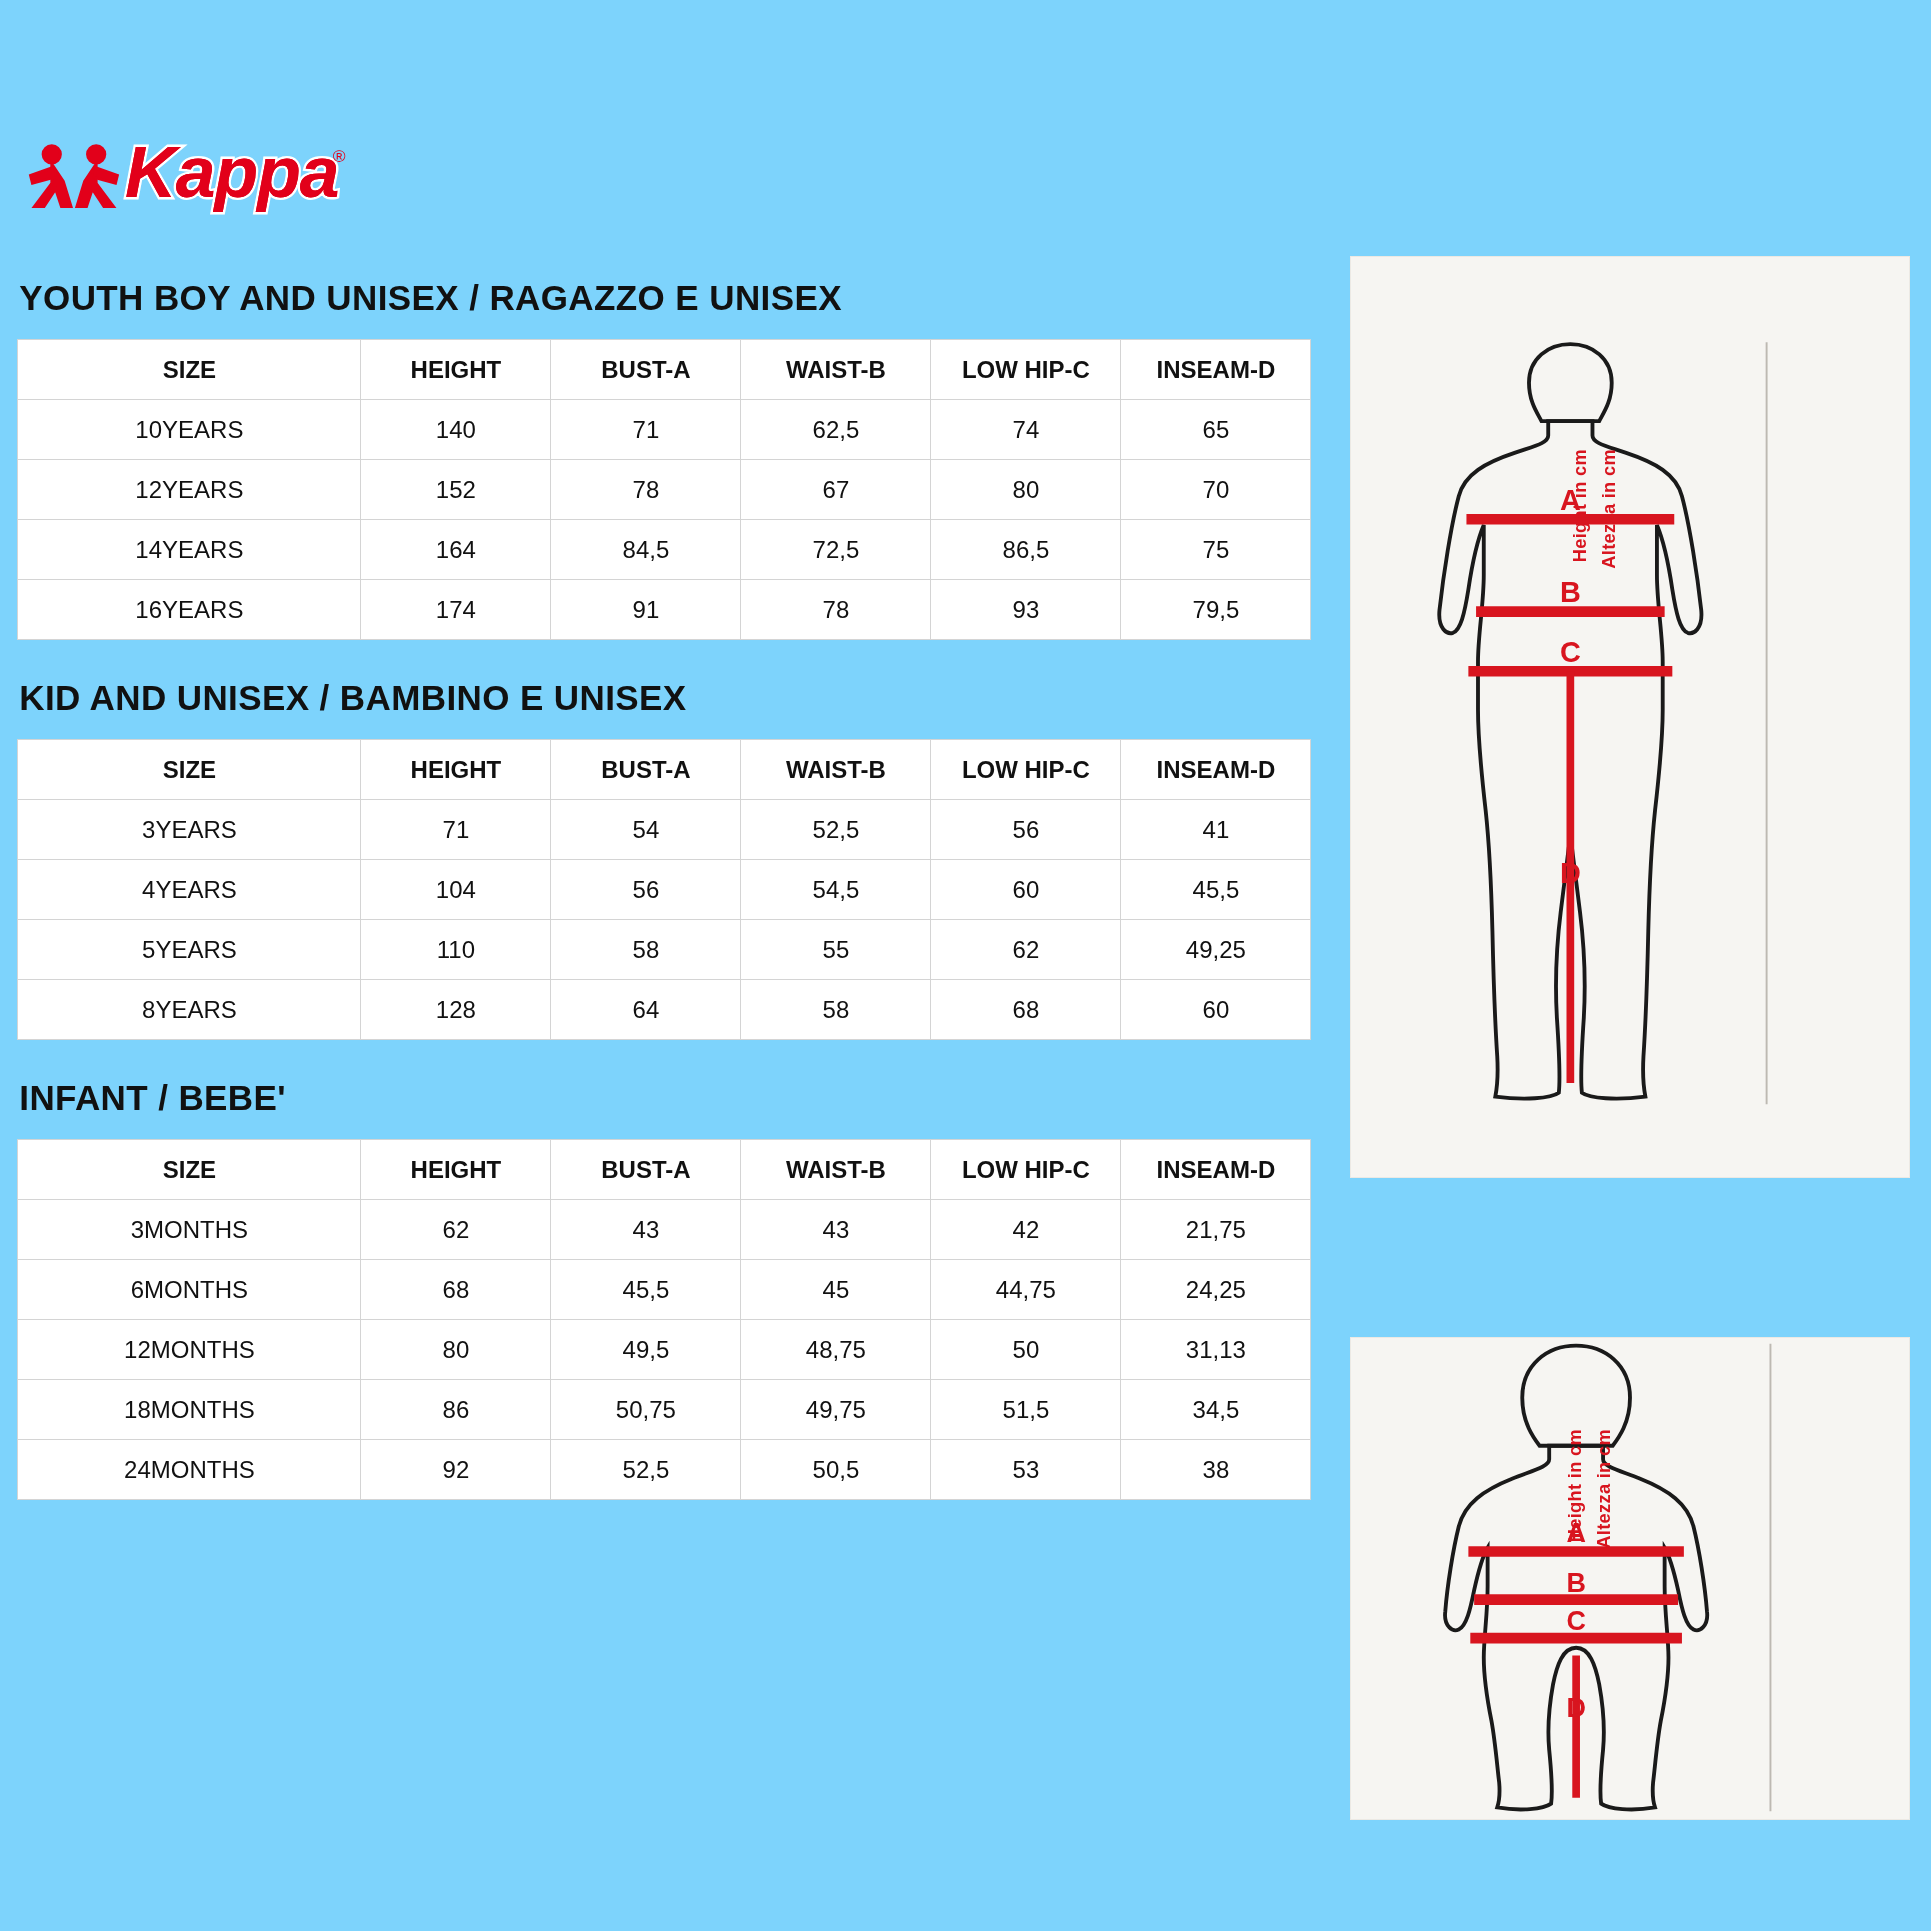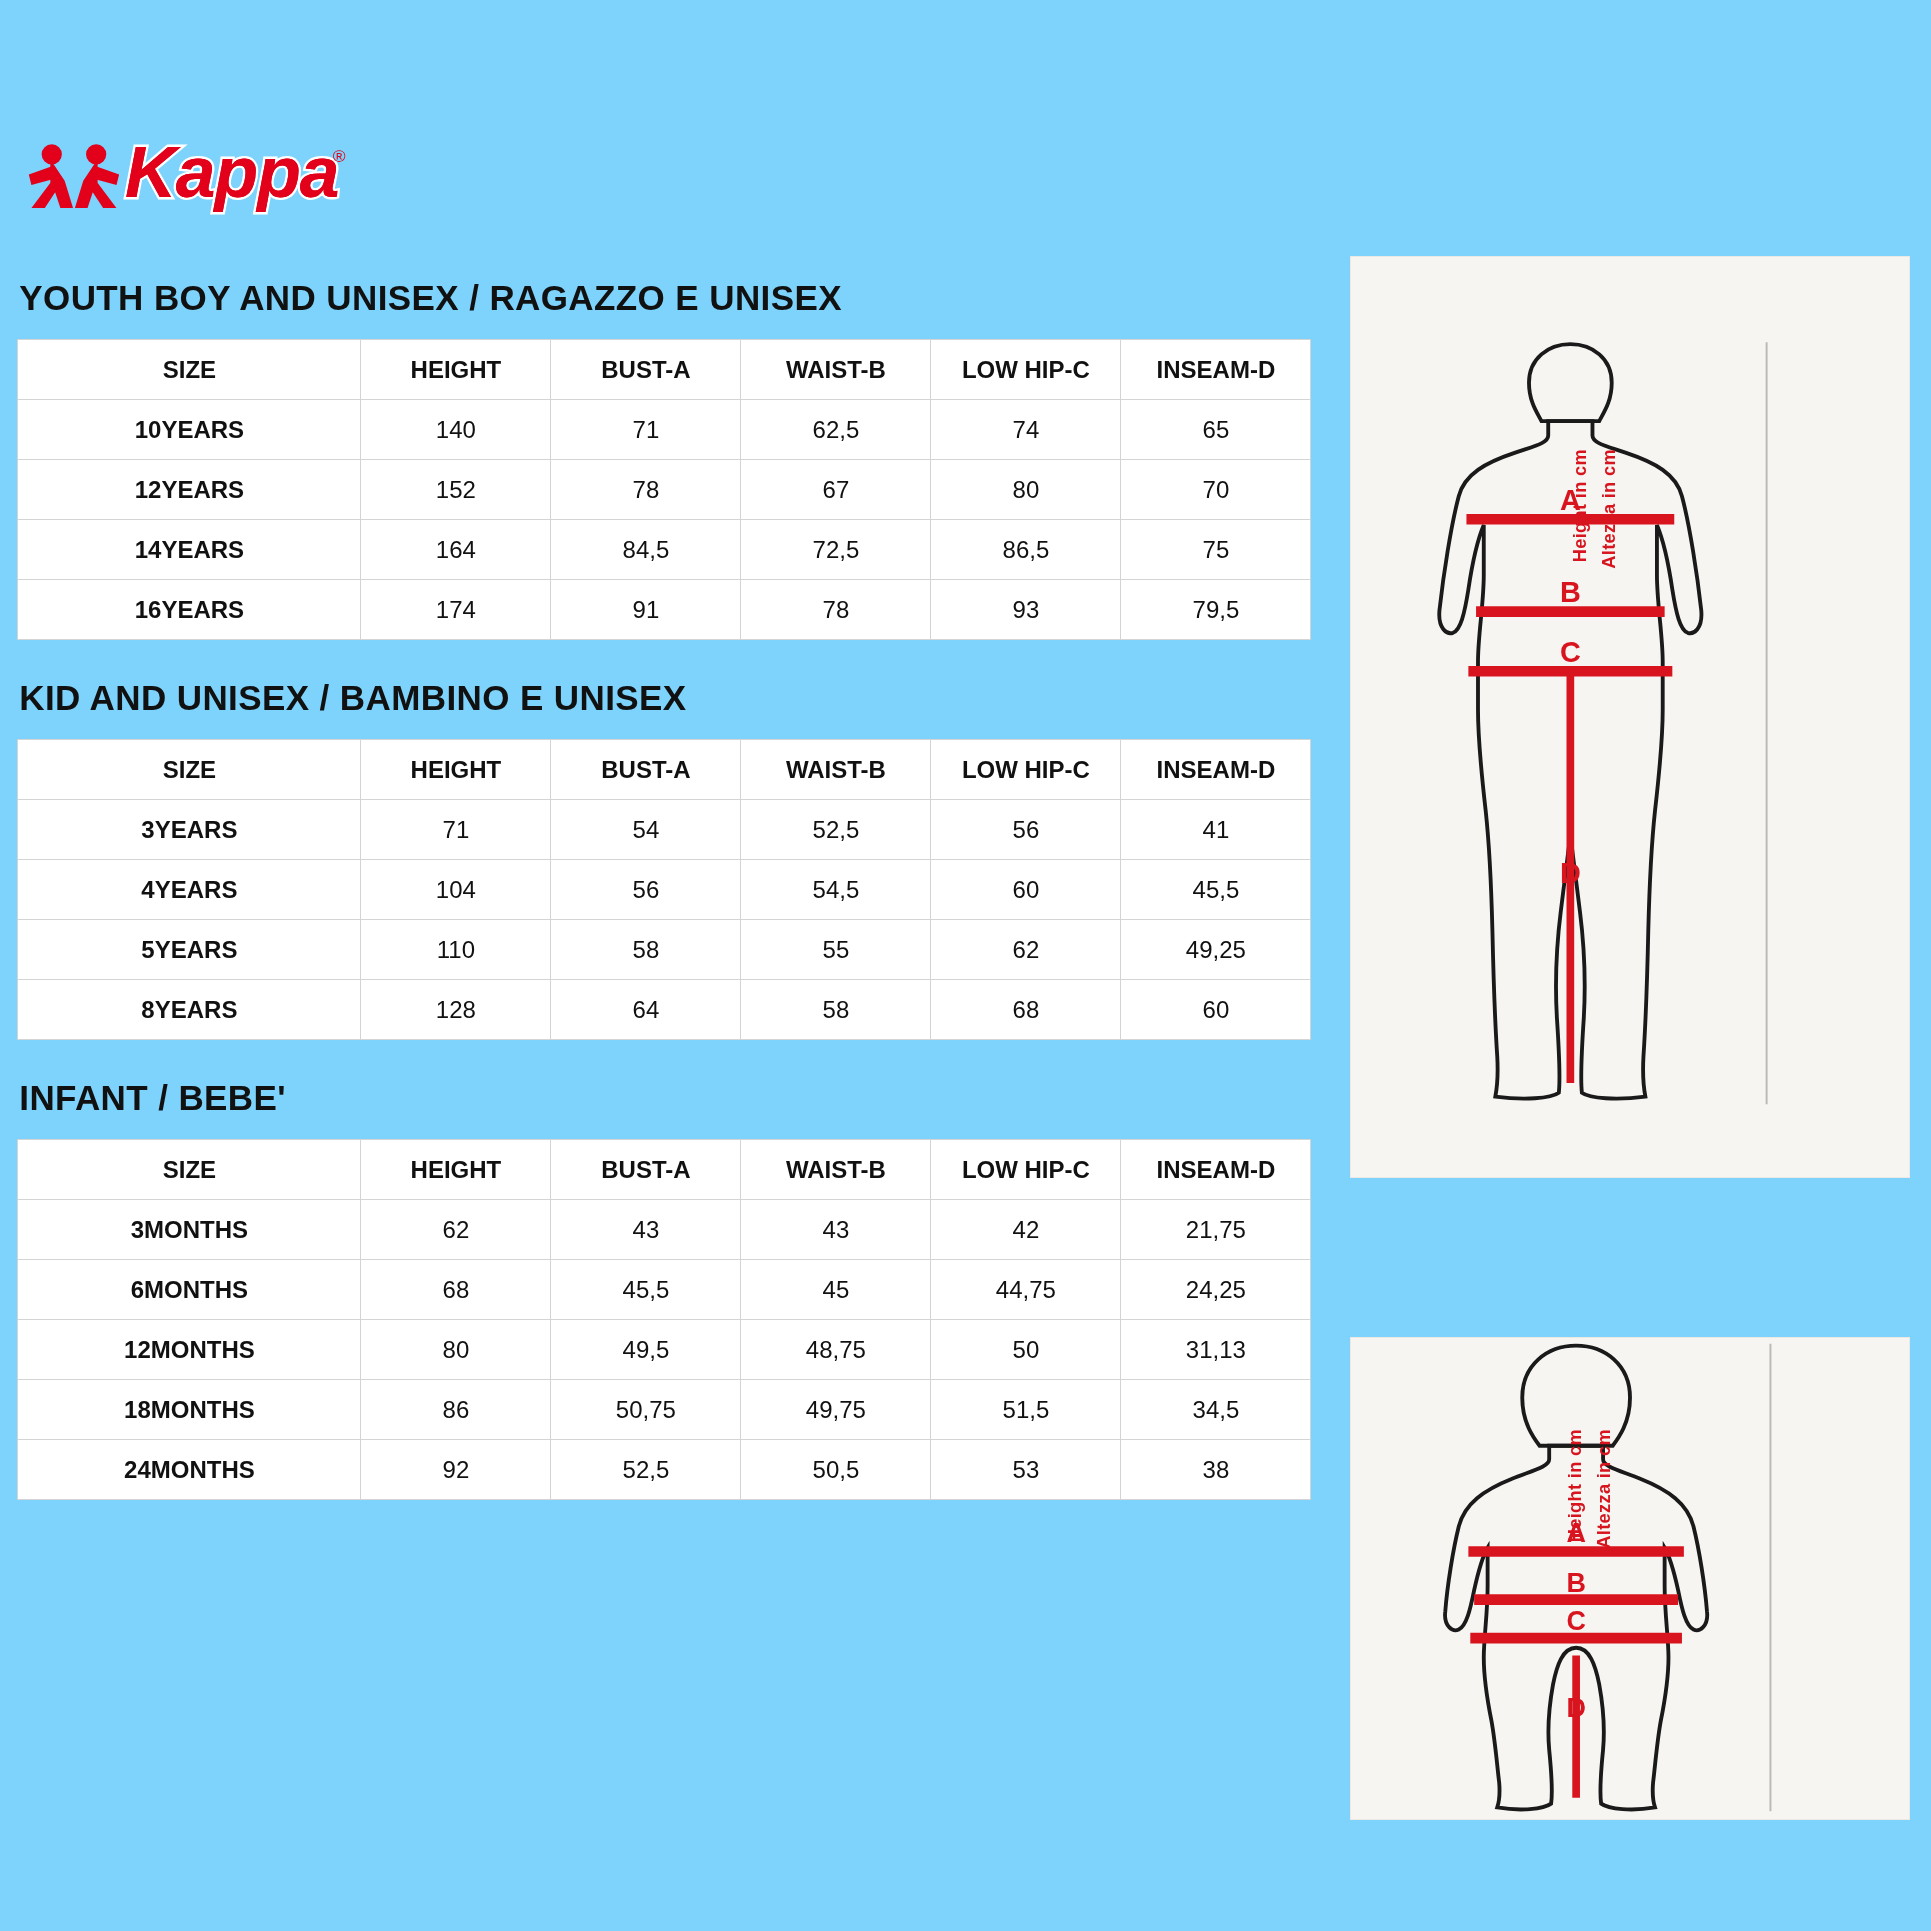--- a/index.html
+++ b/index.html
@@ -50,21 +50,21 @@
     border: 1px solid #d4d4d4;
     text-align: center;
     font-size: 24px;
     color: #111;
     height: 60px;
     padding: 0 3.9px;
     vertical-align: middle;
     background: #fff;
   }
   table.size-table th { font-weight: bold; }
-  table.size-table td.size-cell { font-weight: bold; }
+  table.size-table td.size-cell { font-weight: normal; }
   table.size-table col.c-size { width: 343px; }
   table.size-table col.c-rest { width: 190px; }
 
   
   .figure-panel {
     position: absolute;
     background: #f6f5f2;
     border: 1px solid #ece9e4;
   }
   #figure-youth { left: 1350px; top: 256px; width: 560px; height: 922px; }

